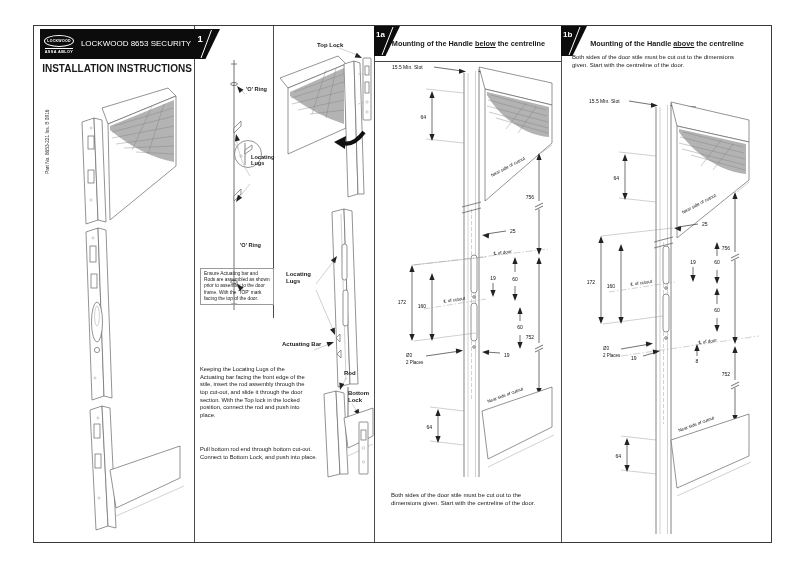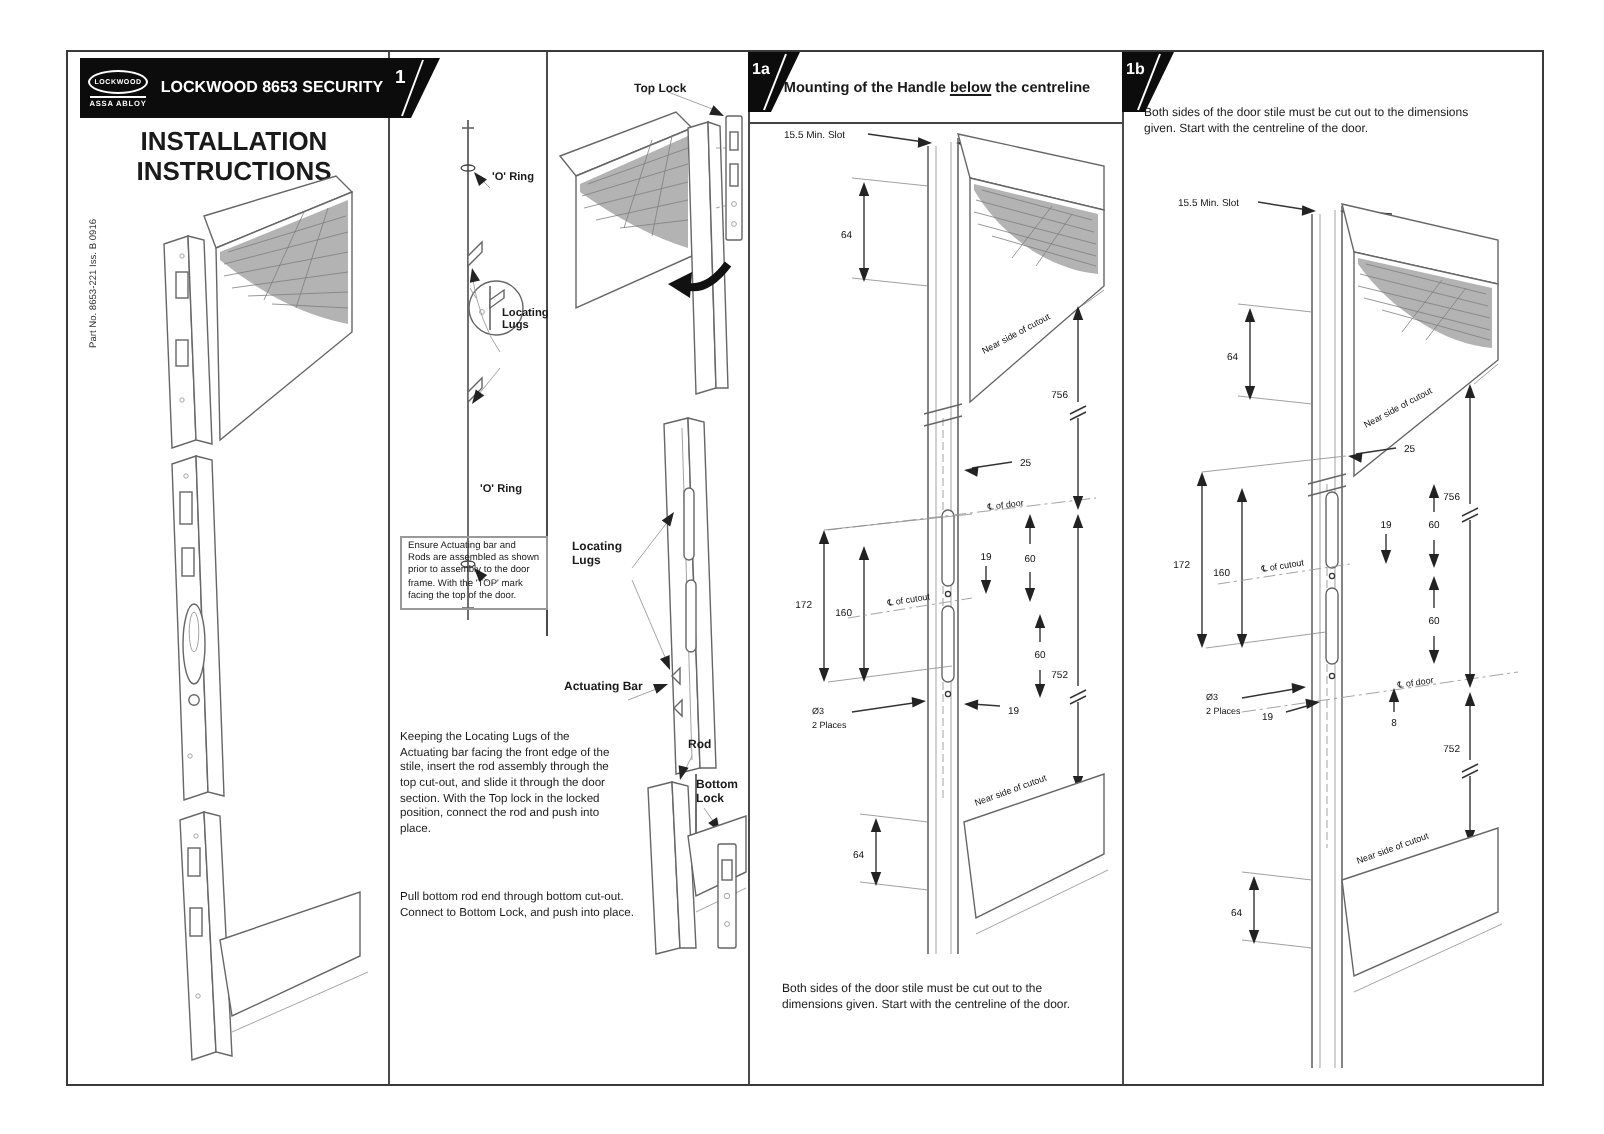--- a/index.html
+++ b/index.html
@@ -5,22 +5,22 @@
   html,body{margin:0;padding:0;}
   .page{position:relative;width:802px;height:567px;background:#fff;overflow:hidden;
         font-family:"Liberation Sans","DejaVu Sans",sans-serif;color:#1a1a1a;}
   .sheet{position:absolute;left:33px;top:25px;width:737px;height:516px;border:1px solid #3a3a3a;background:#fff;}
   .vline{position:absolute;border-left:1px solid #4a4a4a;width:0;}
   .hdr{position:absolute;left:6px;top:3px;width:154px;height:30px;background:#0c0c0c;display:flex;align-items:center;}
   .logo{width:38px;display:flex;flex-direction:column;align-items:center;gap:1px;}
   .logo-oval{border:1px solid #fff;border-radius:50%;width:28px;height:10px;display:flex;align-items:center;justify-content:center;
              color:#fff;font-size:3.5px;font-weight:bold;letter-spacing:.3px;}
   .logo-sub{color:#fff;font-size:3.8px;font-weight:bold;letter-spacing:.4px;border-top:.5px solid #fff;padding-top:1px;}
-  .hdr-title{flex:1;text-align:center;color:#fff;font-weight:bold;font-size:8px;line-height:1.25;}
-  .install{position:absolute;left:6px;top:37px;width:154px;text-align:center;font-weight:bold;font-size:13px;}
+  .hdr-title{flex:1;text-align:center;color:#fff;font-weight:normal;font-size:8px;line-height:1.25;}
+  .install{position:absolute;left:6px;top:37px;width:154px;text-align:center;font-weight:bold;font-size:10px;}
   .partno{position:absolute;left:11px;top:148px;font-size:4.8px;color:#333;white-space:nowrap;
           transform:rotate(-90deg);transform-origin:0 0;}
   .lbl{position:absolute;font-weight:bold;font-size:5.6px;line-height:1.15;}
   .body-txt{position:absolute;font-size:5.8px;line-height:1.32;}
   .note-box{position:absolute;border:1px solid #999;padding:2px 3px;font-size:4.8px;line-height:1.3;}
   .ptitle{position:absolute;text-align:center;font-weight:bold;font-size:7.3px;}
   .ptitle u{}
   .rule{position:absolute;border-top:1px solid #444;height:0;}
   svg{position:absolute;overflow:visible;}
   svg text{font-family:"Liberation Sans","DejaVu Sans",sans-serif;fill:#111;}
@@ -349,20 +349,23 @@
         <use href="#ah" transform="translate(62,384) rotate(180)"></use>
     <text x="56" y="370" class="dimtxt" text-anchor="end">64</text>
   </svg>
   <div class="body-txt" style="left:357px;top:466px;width:162px;font-size:6px;">Both sides of the door stile must be cut out to the dimensions given. Start with the centreline of the door.</div>
 
   <svg style="left:527px;top:0;" width="27" height="30" viewBox="0 0 27 30">
     <polygon points="0,0 26,0 11.5,30 0,30" fill="#0c0c0c"></polygon>
     <line x1="19" y1="1" x2="8" y2="29" stroke="#fff" stroke-width="1"></line>
     <text x="2" y="11" font-size="8" class="badge-num">1b</text>
   </svg>
+  <div class="ptitle" style="left:531px;top:13px;width:204px;">
+    <span>Mounting of the Handle </span><u>above</u><span> the centreline</span>
+  </div>
   <div class="body-txt" style="left:538px;top:28px;width:172px;font-size:6px;">Both sides of the door stile must be cut out to the dimensions given. Start with the centreline of the door.</div>
 
   <svg style="left:529px;top:58px;" width="208" height="455" viewBox="0 0 208 455">
 
     <text x="26" y="19" class="dimtxt">15.5 Min. Slot</text>
     <line class="dim" x1="66" y1="17" x2="91" y2="21"></line>
         <use href="#ah" transform="translate(95,21.5) rotate(92)"></use>
     <line class="dim" x1="133" y1="23" x2="111" y2="21.5"></line>
         <use href="#ah" transform="translate(107,21.5) rotate(-88)"></use>
 

